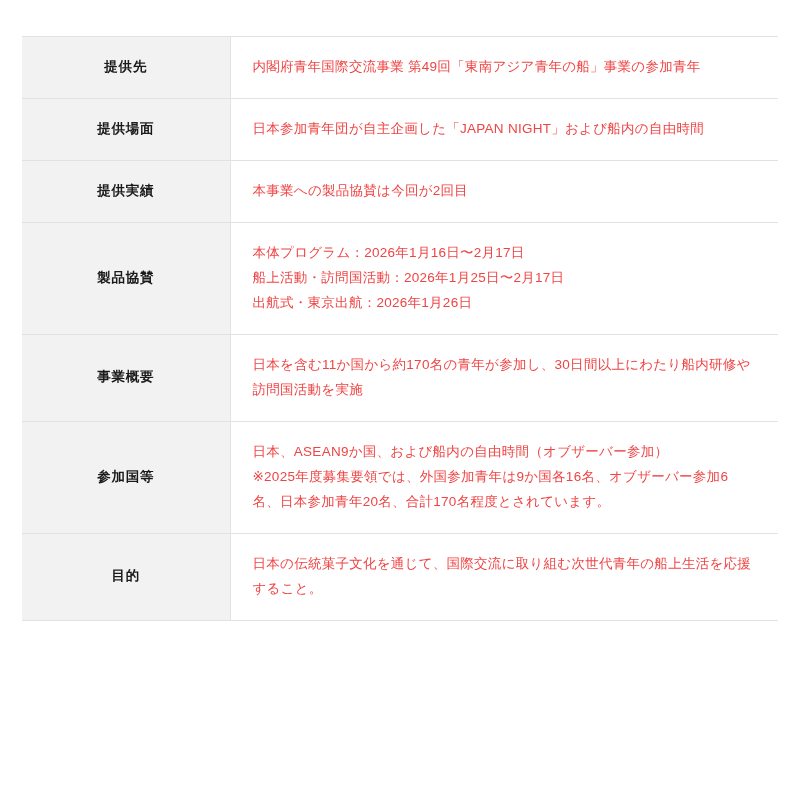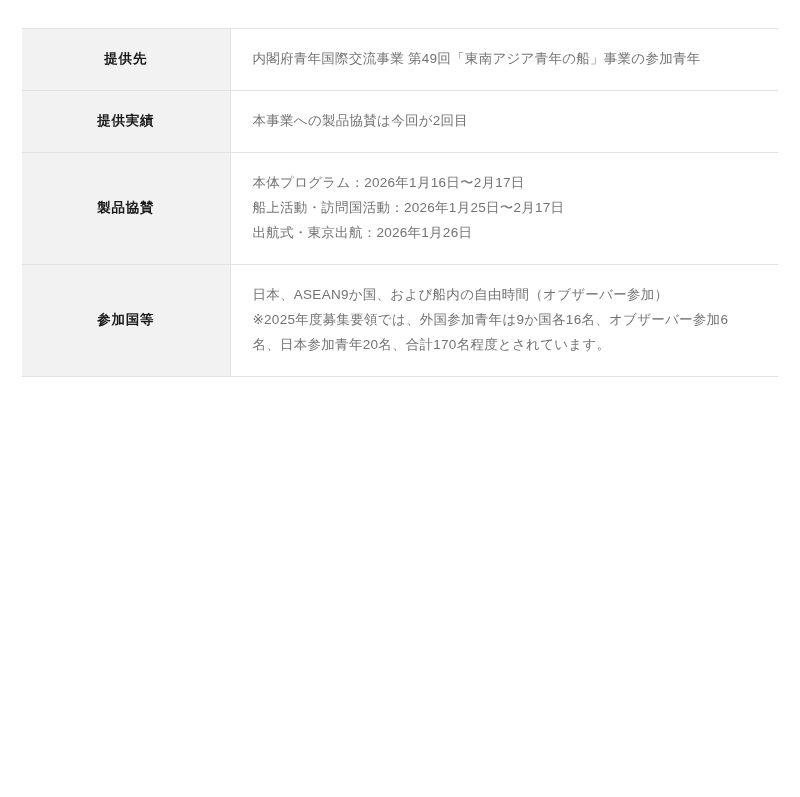--- a/index.html
+++ b/index.html
@@ -20,20 +20,21 @@
     height: 797px;
     padding: 28px 22px 28px 22px;
     background: #ffffff;
   }
   table.info-table {
     width: 100%;
     border-collapse: collapse;
     table-layout: fixed;
     font-size: 13.5px;
     line-height: 1.85;
+    margin-top: 8px;
   }
   table.info-table tr {
     border-bottom: 1px solid #e2e2e2;
   }
   table.info-table tr:first-child {
     border-top: 1px solid #e2e2e2;
   }
   th.label-cell {
     width: 208px;
     box-sizing: border-box;
@@ -48,21 +49,21 @@
     color: #1a1a1a;
   }
   td.value-cell {
     box-sizing: border-box;
     padding: 18px 24px 18px 22px;
     vertical-align: middle;
     text-align: left;
     font-weight: 400;
     font-size: 13.5px;
     letter-spacing: 0.02em;
-    color: #737373;
+    color: #ef4444;
     word-break: break-all;
   }
   td.value-cell .line {
     display: block;
   }
 </style>
 </head>
 <body>
 
 <div class="page">
@@ -71,42 +72,60 @@
 
       <tr>
         <th class="label-cell">提供先</th>
         <td class="value-cell">
           <span class="line">内閣府青年国際交流事業 第49回「東南アジア青年の船」事業の参加青年</span>
         </td>
       </tr>
 
 
 
+      <tr>
+        <th class="label-cell">提供場面</th>
+        <td class="value-cell">
+          <span class="line">日本参加青年団が自主企画した「JAPAN NIGHT」および船内の自由時間</span>
+        </td>
+      </tr>
 
       <tr>
         <th class="label-cell">提供実績</th>
         <td class="value-cell">
           <span class="line">本事業への製品協賛は今回が2回目</span>
         </td>
       </tr>
 
       <tr>
         <th class="label-cell">製品協賛</th>
         <td class="value-cell">
           <span class="line">本体プログラム：2026年1月16日〜2月17日</span>
           <span class="line">船上活動・訪問国活動：2026年1月25日〜2月17日</span>
           <span class="line">出航式・東京出航：2026年1月26日</span>
         </td>
       </tr>
 
+      <tr>
+        <th class="label-cell">事業概要</th>
+        <td class="value-cell">
+          <span class="line">日本を含む11か国から約170名の青年が参加し、30日間以上にわたり船内研修や訪問国活動を実施</span>
+        </td>
+      </tr>
 
       <tr>
         <th class="label-cell">参加国等</th>
         <td class="value-cell">
           <span class="line">日本、ASEAN9か国、および船内の自由時間（オブザーバー参加）</span>
           <span class="line">※2025年度募集要領では、外国参加青年は9か国各16名、オブザーバー参加6名、日本参加青年20名、合計170名程度とされています。</span>
         </td>
       </tr>
 
+      <tr>
+        <th class="label-cell">目的</th>
+        <td class="value-cell">
+          <span class="line">日本の伝統菓子文化を通じて、国際交流に取り組む次世代青年の船上生活を応援すること。</span>
+        </td>
+      </tr>
 
     </tbody>
   </table>
 </div>
 
 </body></html>

